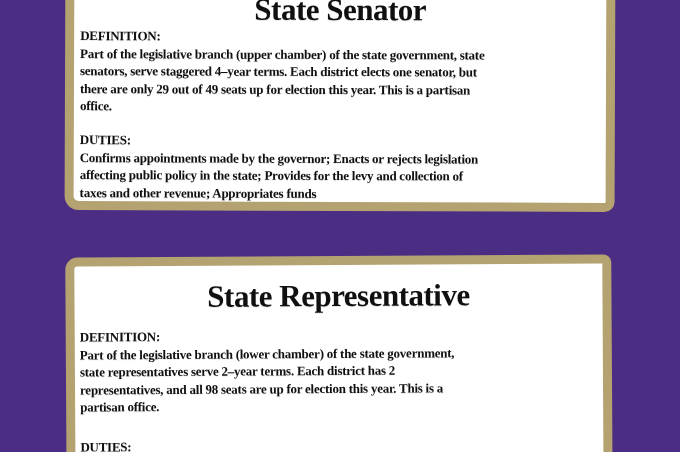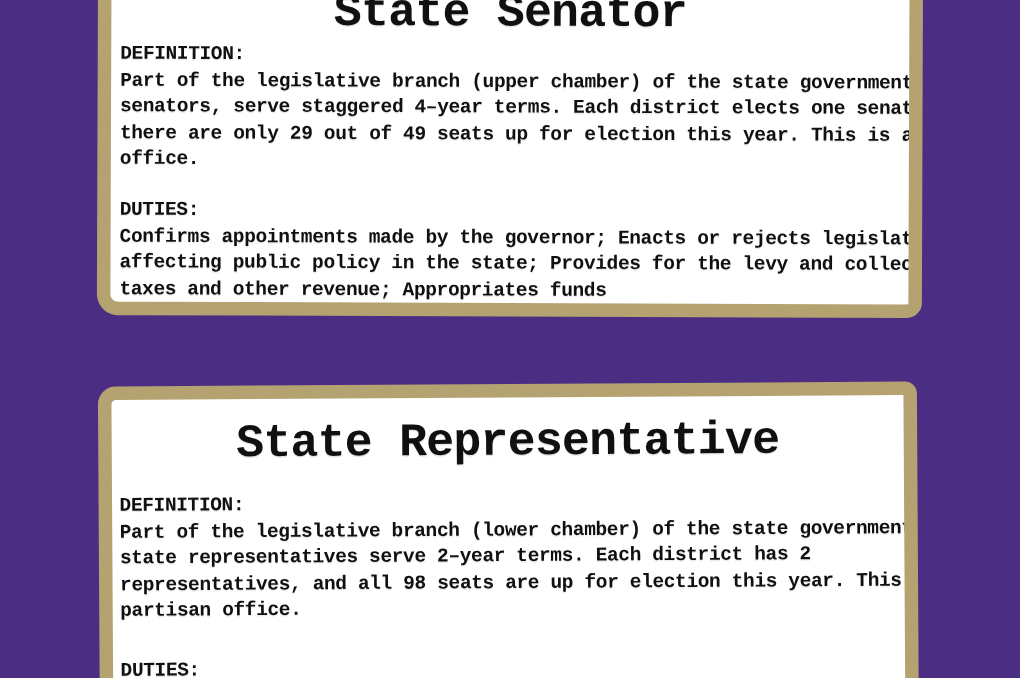--- a/index.html
+++ b/index.html
@@ -2,21 +2,21 @@
 <html><head>
 <meta charset="utf-8">
 <style>
   html, body { margin: 0; padding: 0; }
   .canvas {
     position: relative;
     width: 680px;
     height: 452px;
     overflow: hidden;
     background: var(--bg, #4b2e83);
-    font-family: Liberation Mono, monospace;
+    font-family: Liberation Serif, serif;
     font-weight: 700;
   }
   .card {
     position: absolute;
     box-sizing: border-box;
     background: var(--card-bg, #ffffff);
     border: 9px solid var(--card-border, #b4a271);
     overflow: hidden;
     color: var(--text, #101010);
   }

